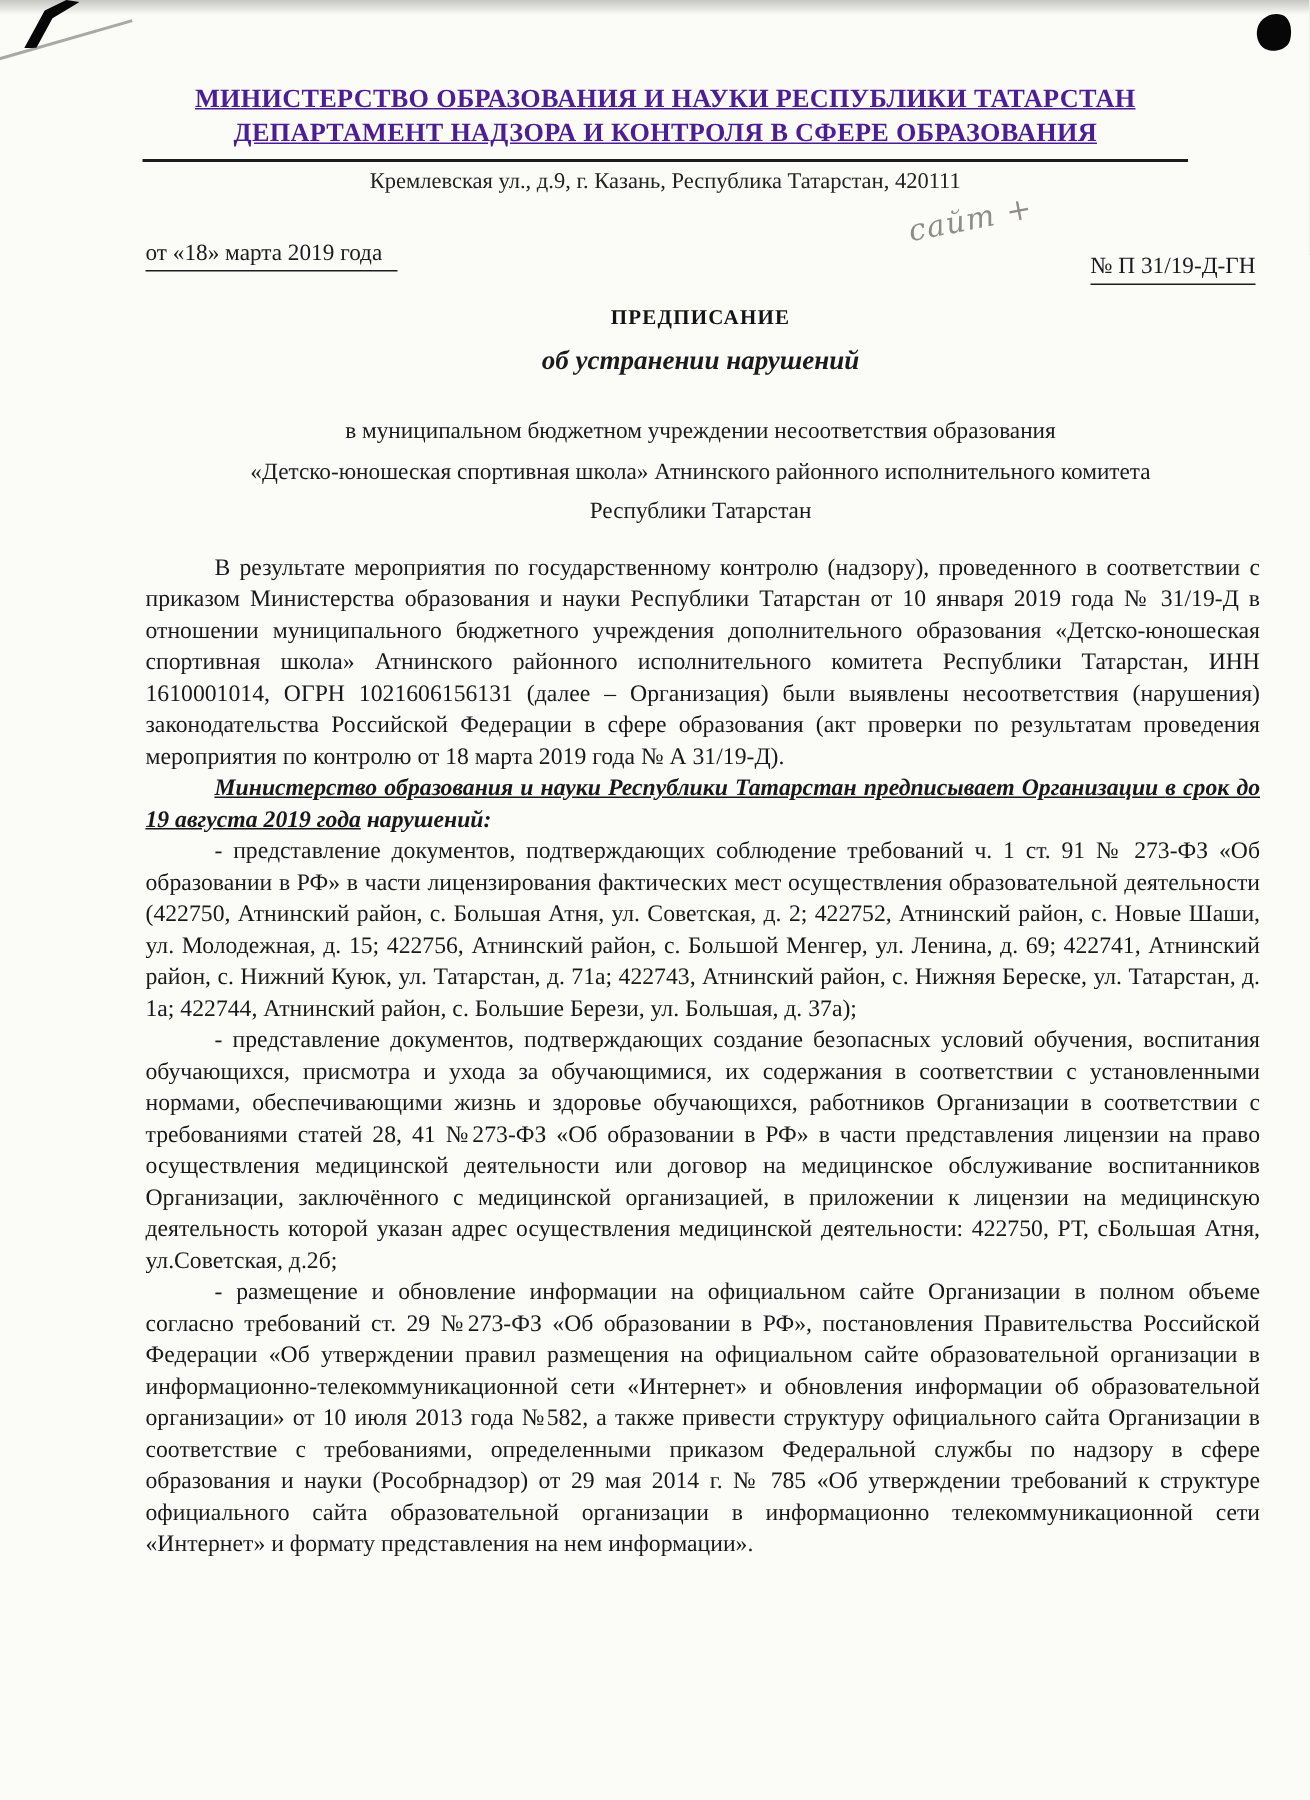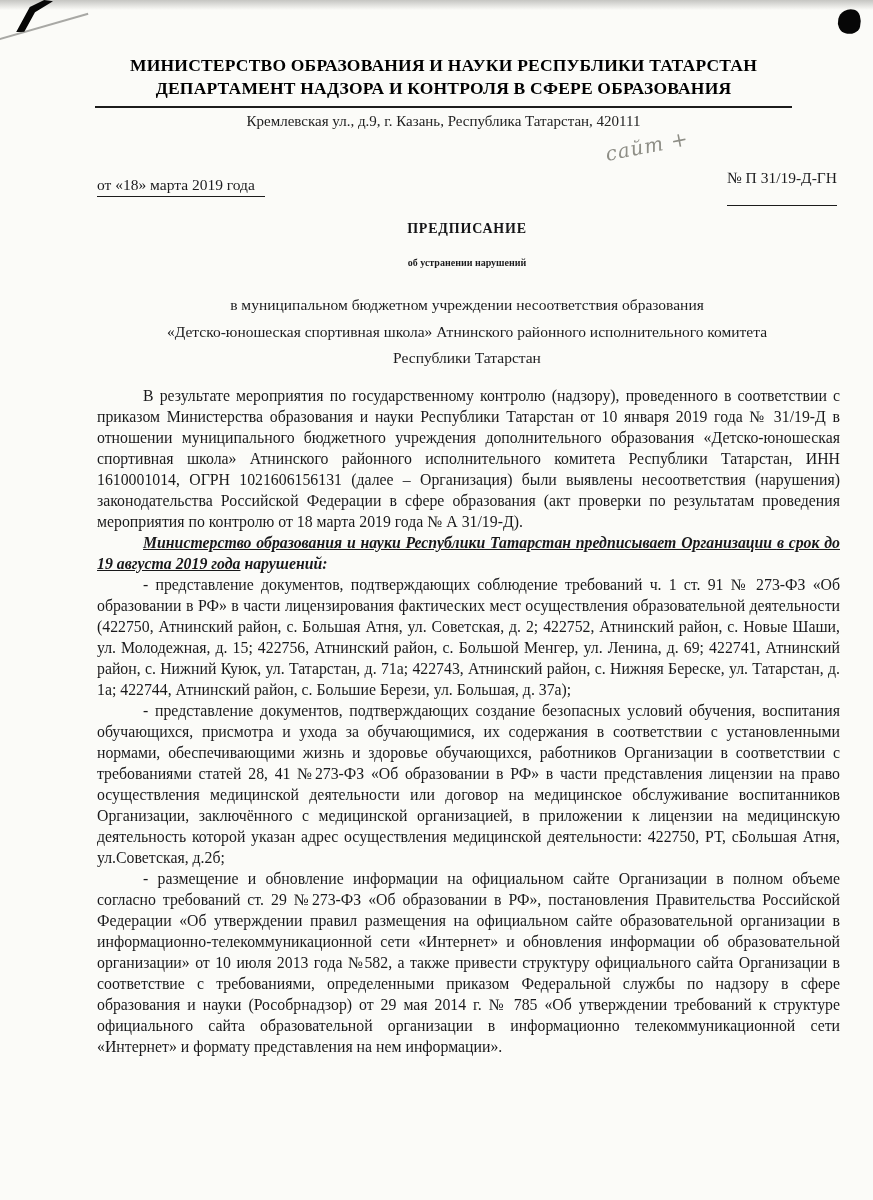--- a/index.html
+++ b/index.html
@@ -38,23 +38,24 @@
     transform: rotate(-16deg);
   }
   
   .letterhead {
     margin: 54px 81px 0 95px;
     text-align: center;
     font-weight: bold;
     font-size: 17.5px;
     line-height: 23px;
     letter-spacing: .2px;
-    color: #000000;
+    color: #4c1d95;
     border-bottom: 2px solid #1c1c1c;
     padding-bottom: 6px;
+    text-decoration: underline;
   }
   .address {
     margin: 5px 81px 0 95px;
     text-align: center;
     font-size: 15px;
     color: #222;
   }
   
   .meta-row {
     position: relative;
@@ -63,21 +64,21 @@
     justify-content: space-between;
     align-items: flex-end;
     font-size: 15.5px;
   }
   .doc-date {
     border-bottom: 1.5px solid #1c1c1c;
     padding: 0 10px 2px 0;
   }
   .doc-number {
     border-bottom: 1.5px solid #1c1c1c;
-    padding-bottom: 18px;
+    padding-bottom: 2px;
     transform: translateY(9px);
   }
   .handwriting {
     position: absolute;
     right: 148px; top: -26px;
     font-family: "DejaVu Serif", serif;
     font-style: italic;
     font-size: 20px;
     color: rgba(122,122,114,.85);
     transform: rotate(-11deg);
@@ -89,22 +90,23 @@
     text-align: center;
   }
   .doc-title {
     font-weight: bold;
     font-size: 14px;
     letter-spacing: .8px;
     color: #141416;
   }
   .doc-subtitle {
     font-weight: bold;
-    font-size: 10px;
-    margin-top: 20px;
+    font-size: 18px;
+    margin-top: 9px;
+    font-style: italic;
   }
   
   .addressee {
     margin: 24px 36px 0 97px;
     text-align: center;
     font-size: 15.5px;
     line-height: 26.5px;
   }
   
   .body-text {

